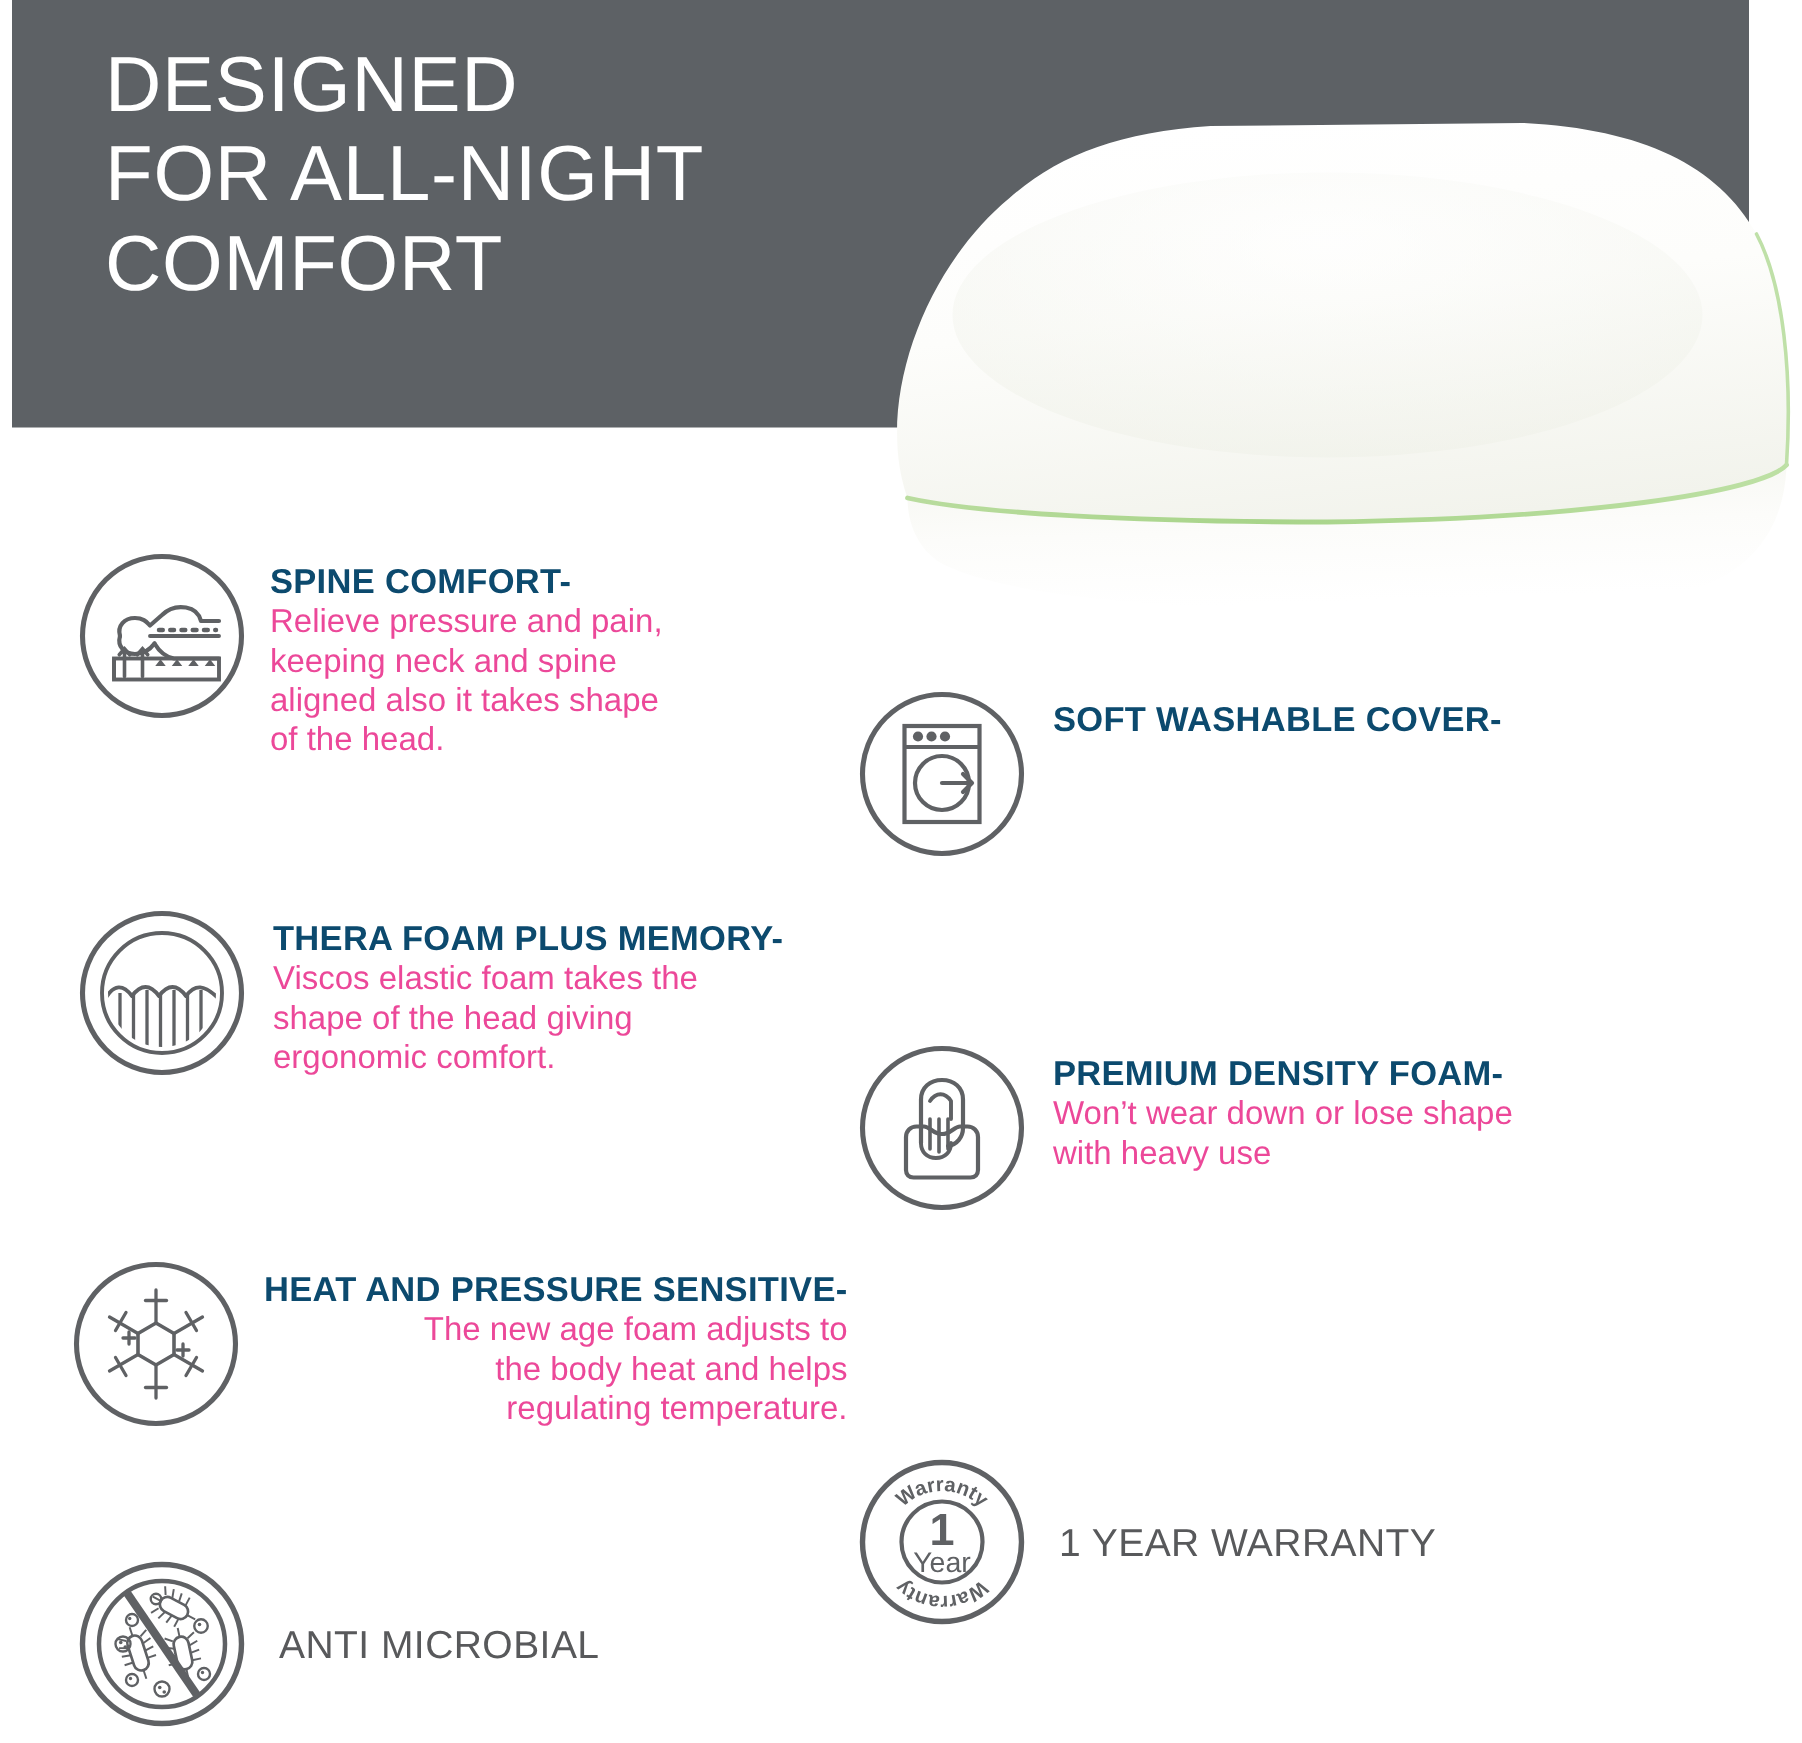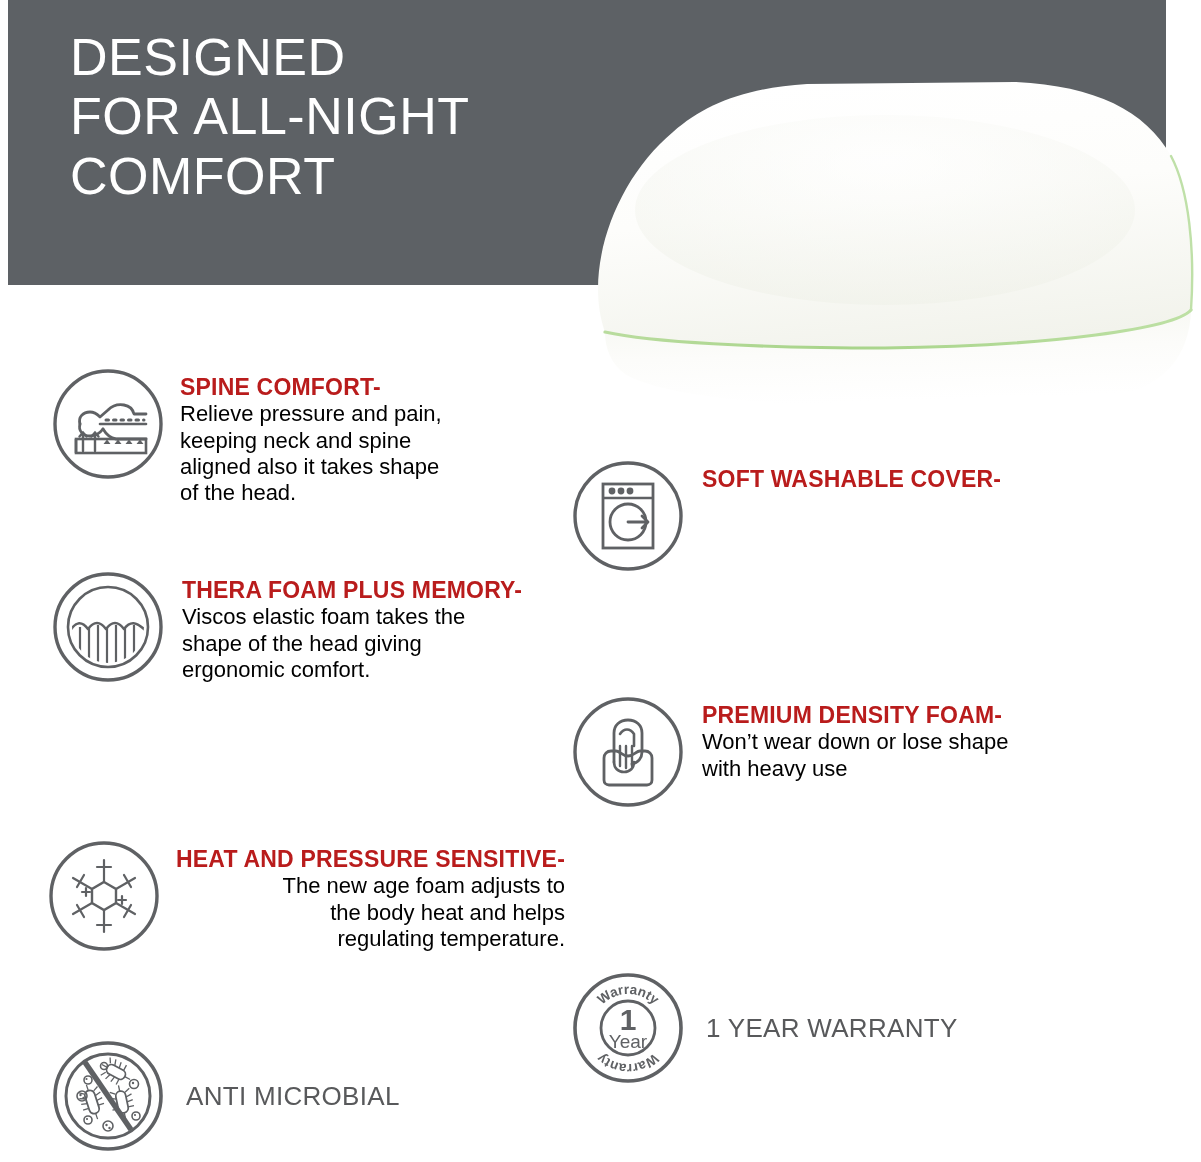--- a/index.html
+++ b/index.html
@@ -30,37 +30,37 @@
 
   
   .pillow-wrap{position:absolute;left:455px;top:60px;width:746px;height:350px;}
 
   
   .feature{position:absolute;display:flex;align-items:flex-start;}
   .ficon{flex:0 0 auto;width:112px;height:112px;}
   .ftext{margin-left:16px;padding-top:6px;color:#58595b;}
   .fhead{
     font-size:23px;font-weight:700;letter-spacing:0.2px;
-    color:#b91c1c;line-height:1.14;white-space:nowrap;
+    color:#0c4a6e;line-height:1.14;white-space:nowrap;
   }
   .fbody{
     font-size:22px;font-weight:400;line-height:1.2;
-    color:#000000;white-space:pre-line;margin-top:1px;
+    color:#ec4899;white-space:pre-line;margin-top:1px;
   }
   .flabel{
     font-size:26px;font-weight:400;color:#58595b;letter-spacing:0.3px;
     line-height:1.1;white-space:nowrap;text-align:right;
   }
   .feature.inline{align-items:center;}
   .feature.inline .ftext{padding-top:0;}
 
   
   #f-spine   {left:52px; top:368px;}
   #f-wash    {left:572px;top:460px;}
-  #f-thera   {left:52px; top:571px;align-items:flex-end;}
+  #f-thera   {left:52px; top:606px;align-items:flex-end;}
   #f-density {left:572px;top:696px;}
   #f-heat    {left:48px; top:840px;text-align:right;}
   #f-warranty{left:572px;top:972px;}
   #f-anti    {left:52px; top:1040px;}
 
   #f-wash .ftext, #f-density .ftext{margin-left:18px;}
   #f-warranty .ftext{margin-left:22px;}
   #f-anti .ftext{margin-left:22px;}
   #f-thera .ftext{margin-left:18px;}
   #f-heat .ftext{margin-left:16px;}

